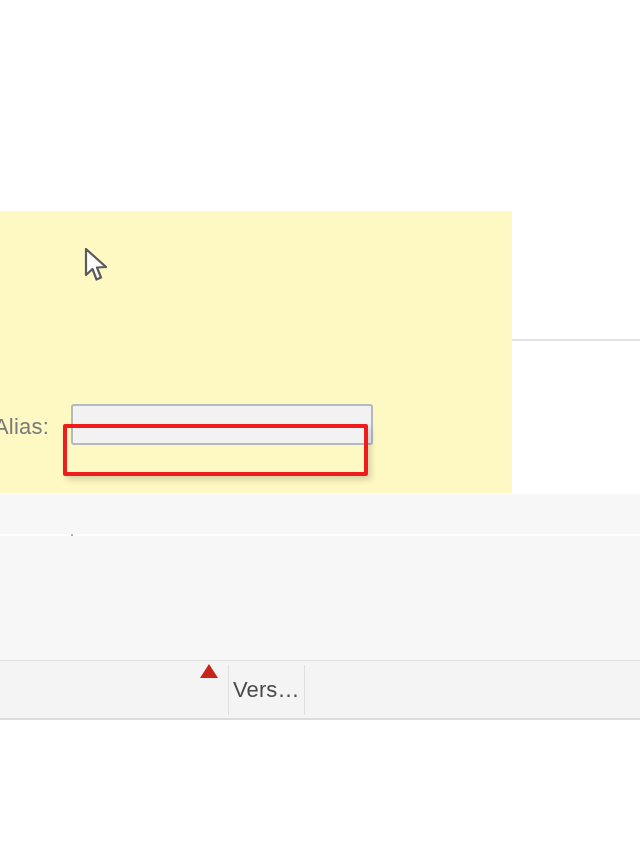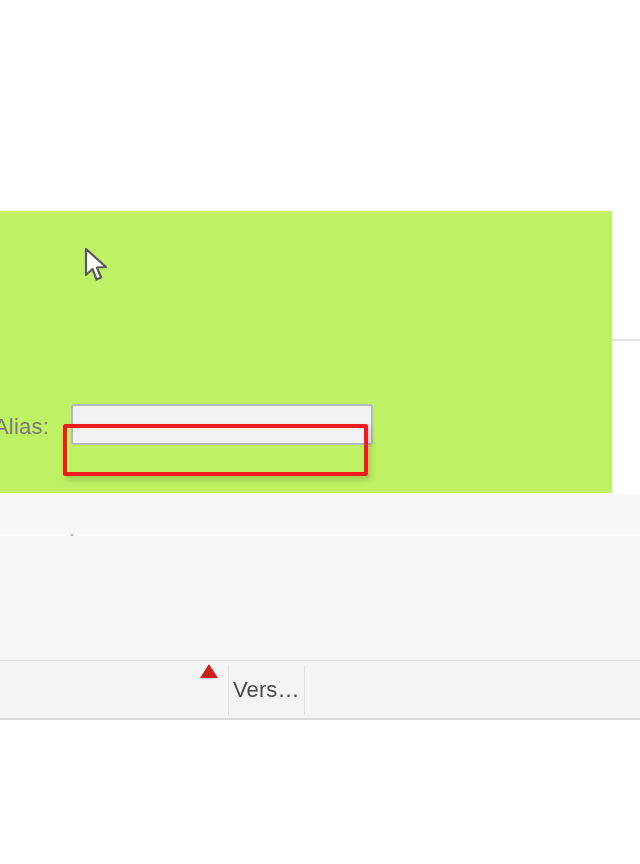--- a/index.html
+++ b/index.html
@@ -78,22 +78,22 @@
     position: absolute;
     left: 1px; top: 0px;
     width: 12px; height: 12px;
     border-right: 3px solid #2a6ab5;
     border-bottom: 3px solid #2a6ab5;
     transform: rotate(45deg);
   }
 
   
   #form-panel {
-    left: 0; top: 211px; width: 612px; height: 282px;
-    background: #bef264;
+    left: 0; top: 211px; width: 512px; height: 282px;
+    background: #fef9c3;
   }
 
   .field-row { position: absolute; left: 0; width: 640px; }
   .field-label {
     position: absolute;
     font-size: 22px;
     color: #7a7a7a;
     letter-spacing: 0.2px;
     white-space: nowrap;
   }

